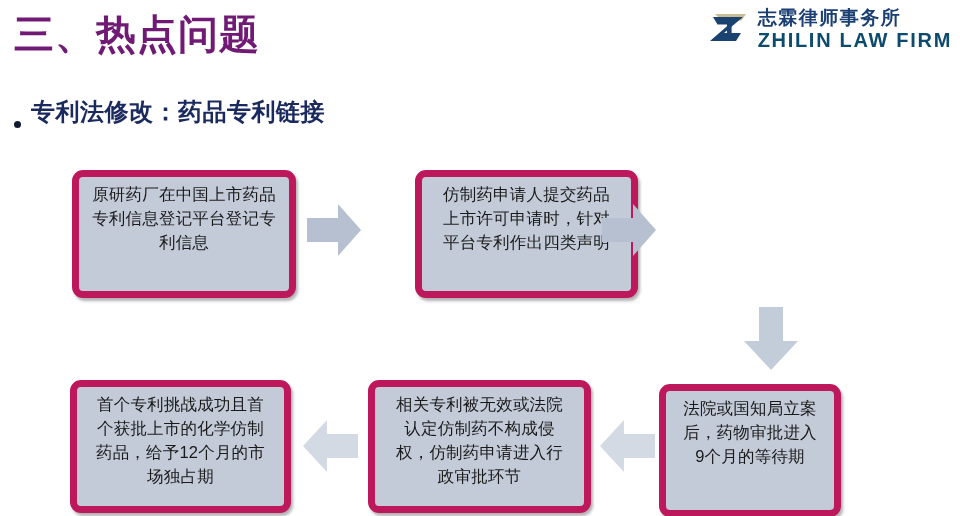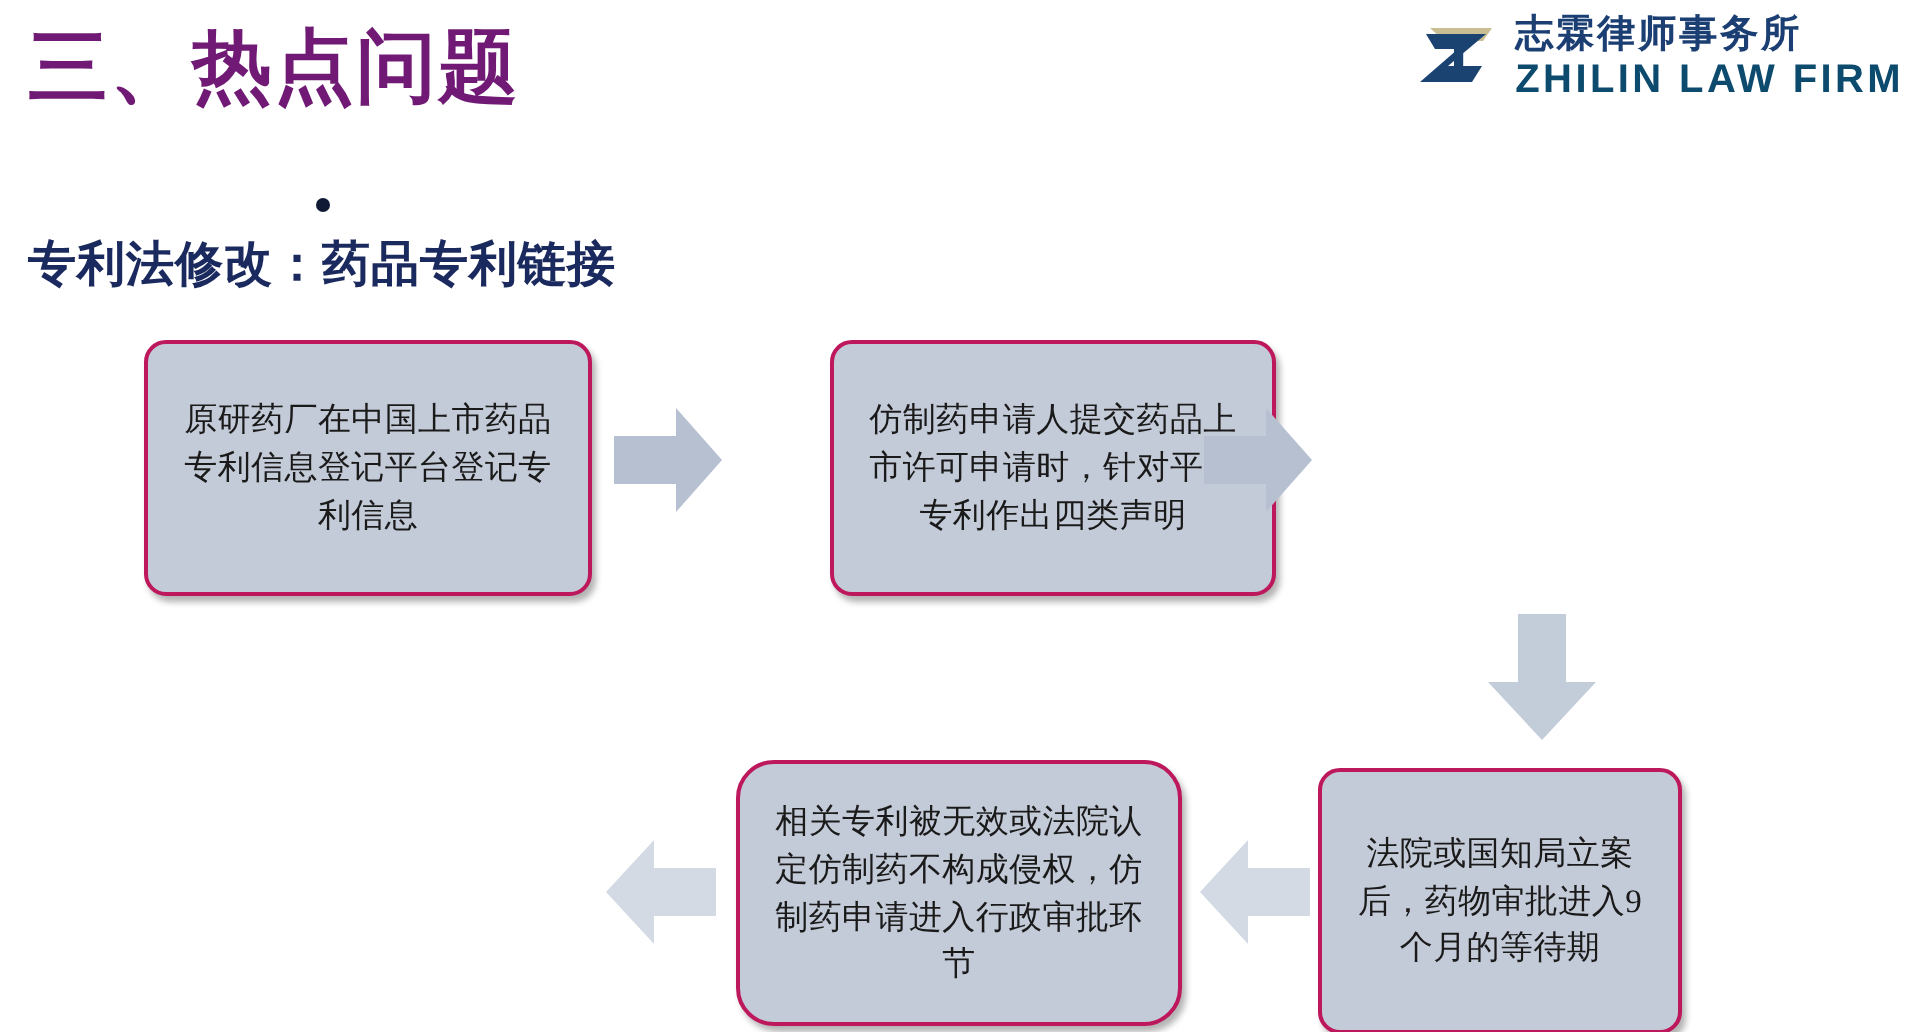--- a/index.html
+++ b/index.html
@@ -62,24 +62,23 @@
     margin-top: 3px;
     white-space: nowrap;
   }
 
   
   #bullet-heading {
     position: absolute;
     left: 14px;
     top: 96px;
     display: flex;
-    align-items: center;
+    align-items: flex-end;
     gap: 10px;
     white-space: nowrap;
-    flex-direction: column;
   }
   #bullet-dot {
     width: 7px;
     height: 7px;
     border-radius: 50%;
     background: #111a35;
     flex: none;
     margin-top: 3px;
   }
   #bullet-text {
@@ -94,44 +93,43 @@
     position: absolute;
     left: 0;
     top: 0;
     width: 960px;
     height: 516px;
   }
   .flow-box {
     position: absolute;
     box-sizing: border-box;
     background: #c4cbd8;
-    border: 2px solid #be185d;
+    border: 7px solid #be185d;
     border-radius: 11px;
     display: flex;
-    align-items: center;
     justify-content: center;
     padding: 6px 13px;
     box-shadow: 2px 3px 3px rgba(0,0,0,0.30);
-    font-family: Liberation Serif, serif;
+    font-family: Liberation Sans, sans-serif;
   }
   .flow-box-text {
     font-size: 16.5px;
     line-height: 1.45;
     color: #1a1a1a;
     text-align: center;
     letter-spacing: 0.2px;
   }
 
   
   #box-1 { left: 72px;  top: 170px; width: 224px; height: 128px; }
   #box-2 { left: 368px; top: 170px; width: 223px; height: 128px; margin-left: 47px; }
   #box-3 { left: 659px; top: 170px; width: 222px; height: 128px; }
   
   #box-4 { left: 659px; top: 384px; width: 182px; height: 133px; }
-  #box-5 { left: 368px; top: 380px; width: 223px; height: 133px; border-radius: 19px; }
+  #box-5 { left: 368px; top: 380px; width: 223px; height: 133px; }
   #box-6 { left: 70px;  top: 380px; width: 221px; height: 133px; }
 
   .flow-arrow {
     position: absolute;
   }
 
   #arrow-1 { left: 305px; top: 200px; width: 58px; height: 60px; }
   #arrow-2 { left: 600px; top: 200px; width: 58px; height: 60px; }
   #arrow-3 { left: 740px; top: 305px; width: 62px; height: 68px; }
   #arrow-4 { left: 597px; top: 415px; width: 60px; height: 62px; }
@@ -192,14 +190,17 @@
   </svg>
 
   <div class="flow-box" id="box-5">
     <div class="flow-box-text">相关专利被无效或法院认定仿制药不构成侵权，仿制药申请进入行政审批环节</div>
   </div>
 
   <svg class="flow-arrow" id="arrow-5" viewBox="0 0 60 62">
     <path d="M58 19 L27 19 L27 5 L3 31 L27 57 L27 43 L58 43 Z" fill="#d4dae4"></path>
   </svg>
 
+  <div class="flow-box" id="box-6">
+    <div class="flow-box-text">首个专利挑战成功且首个获批上市的化学仿制药品，给予12个月的市场独占期</div>
+  </div>
 
 </div>
 
 </body></html>

